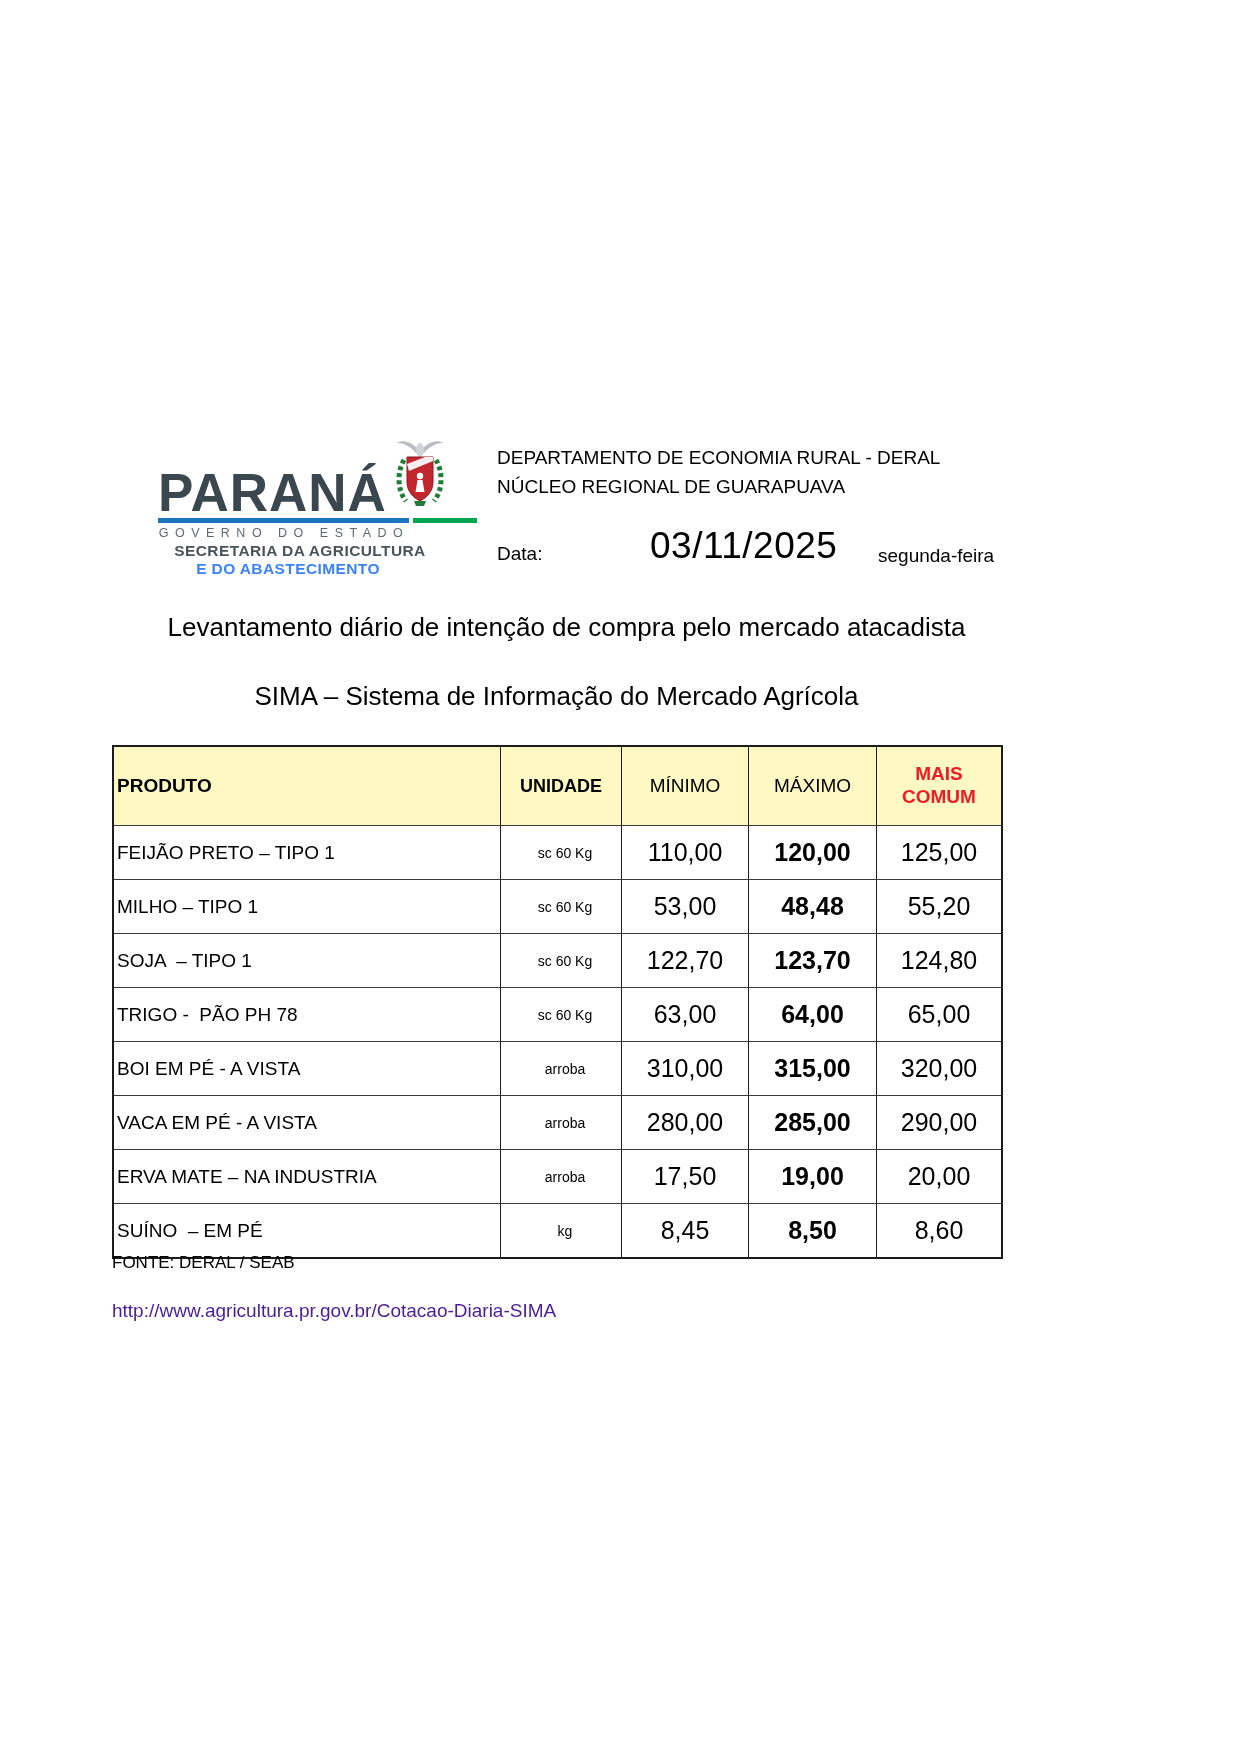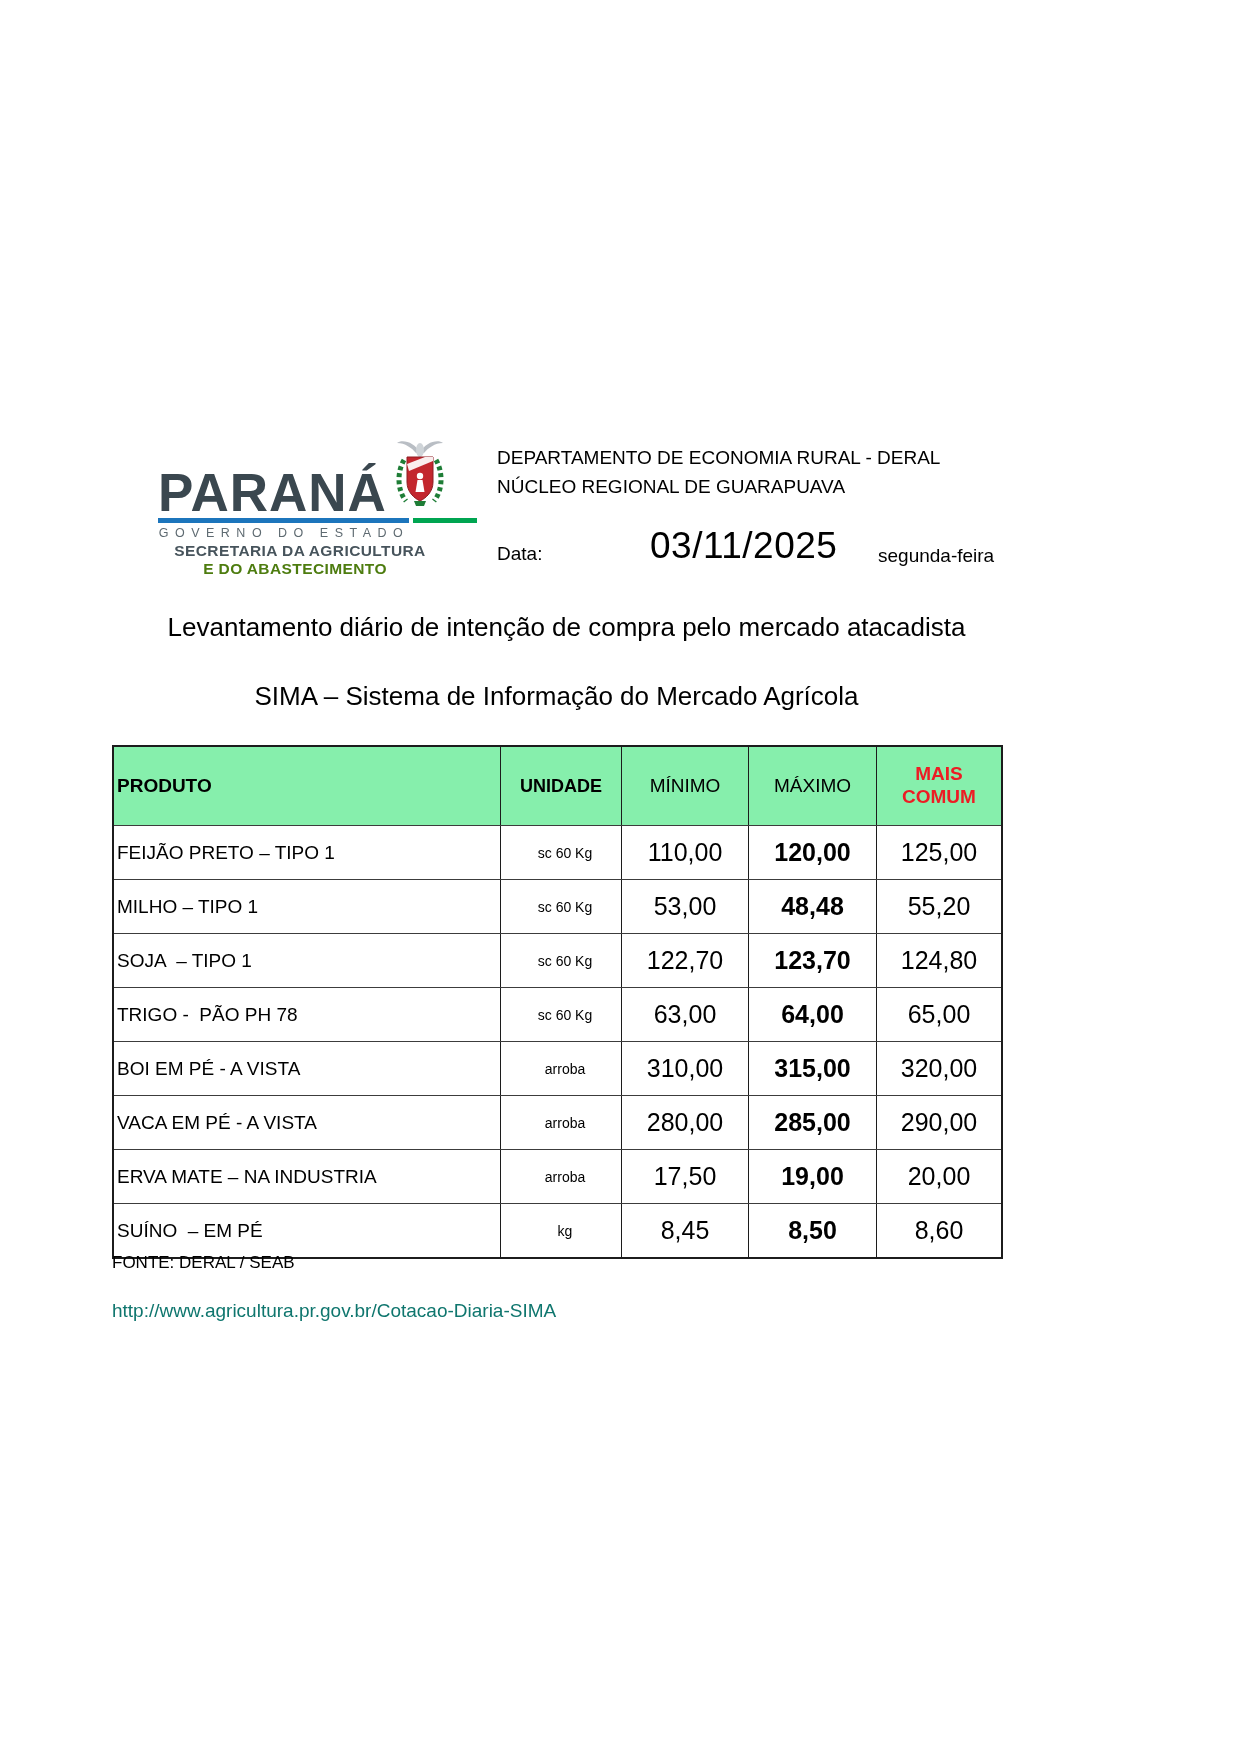--- a/index.html
+++ b/index.html
@@ -17,22 +17,22 @@
     color:#3a474f;
   }
   .bar-blue  { left:158px; top:518px; width:251px; height:5px; background:#1c75bc; }
   .bar-green { left:413px; top:518px; width:64px;  height:5px; background:#00a551; }
   .gov-line {
     left:158px; top:526px; width:252px; text-align:center;
     font-size:12.5px; letter-spacing:6.5px; color:#5e6a71; white-space:nowrap;
   }
   .secretaria { left:140px; top:542px; width:320px; text-align:center;
     font-size:15.5px; font-weight:700; color:#47545c; letter-spacing:0.4px; }
-  .abastecimento { left:135px; top:560px; width:320px; text-align:center;
-    font-size:15.5px; font-weight:700; color:#4d7c0f; letter-spacing:0.4px; }
+  .abastecimento { left:128px; top:560px; width:320px; text-align:center;
+    font-size:15.5px; font-weight:700; color:#3b82f6; letter-spacing:0.4px; }
 
   
   .dept   { left:497px; top:447px; font-size:19px; }
   .region { left:497px; top:476px; font-size:19px; }
   .date-label { left:497px; top:543px; font-size:19px; }
   .date-value { left:650px; top:525px; font-size:37px; letter-spacing:0.5px; }
   .weekday    { left:878px; top:545px; font-size:19px; }
 
   
   .title-main { left:120px; top:612px; width:893px; text-align:center; font-size:26px; }
@@ -50,21 +50,21 @@
   .h-produto { font-weight:700; }
   .h-unidade { font-weight:700; font-size:18px !important; }
   .h-mais { font-weight:700; text-align:center; line-height:1.2; }
   .produto { font-size:19px; white-space:pre-wrap; }
   .unidade { font-size:14px;padding-left:8px; }
   .val { font-size:25px; }
   .val.b { font-weight:700; }
 
   
   .fonte { left:112px; top:1253px; font-size:17px; }
-  .url   { left:112px; top:1300px; font-size:19px; color:#0f766e; text-decoration:none; }
+  .url   { left:112px; top:1300px; font-size:19px; color:#4c1d95; text-decoration:none; }
 </style>
 </head>
 <body>
 
 <div class="abs logo-row">
   <span class="wordmark">PARANÁ</span>
   <svg width="52" height="80" viewBox="0 0 52 80">
     <path d="M26 15 C21 4 8 1 3 5 C11 5 18 10 22 15 Z" fill="#b9bec4"></path>
     <path d="M26 15 C31 4 44 1 49 5 C41 5 34 10 30 15 Z" fill="#b9bec4"></path>
     <ellipse cx="26" cy="12" rx="4" ry="7" fill="#cfd4d8"></ellipse>
@@ -86,21 +86,21 @@
 <div class="abs dept">DEPARTAMENTO DE ECONOMIA RURAL - DERAL</div>
 <div class="abs region">NÚCLEO REGIONAL DE GUARAPUAVA</div>
 <div class="abs date-label">Data:</div>
 <div class="abs date-value">03/11/2025</div>
 <div class="abs weekday">segunda-feira</div>
 
 <div class="abs title-main">Levantamento diário de intenção de compra pelo mercado atacadista</div>
 <div class="abs title-sub">SIMA – Sistema de Informação do Mercado Agrícola</div>
 
 <div class="tbl">
-  <div class="tr thead" style="background:#86efac;">
+  <div class="tr thead" style="background:#fef9c3;">
     <div class="c left h-produto">PRODUTO</div>
     <div class="c h-unidade">UNIDADE</div>
     <div class="c">MÍNIMO</div>
     <div class="c">MÁXIMO</div>
     <div class="c h-mais" style="color:#ed1c24;">MAIS COMUM</div>
   </div>
 
   <div class="tr">
     <div class="c left produto">FEIJÃO PRETO – TIPO 1</div>
     <div class="c unidade">sc 60 Kg</div>

